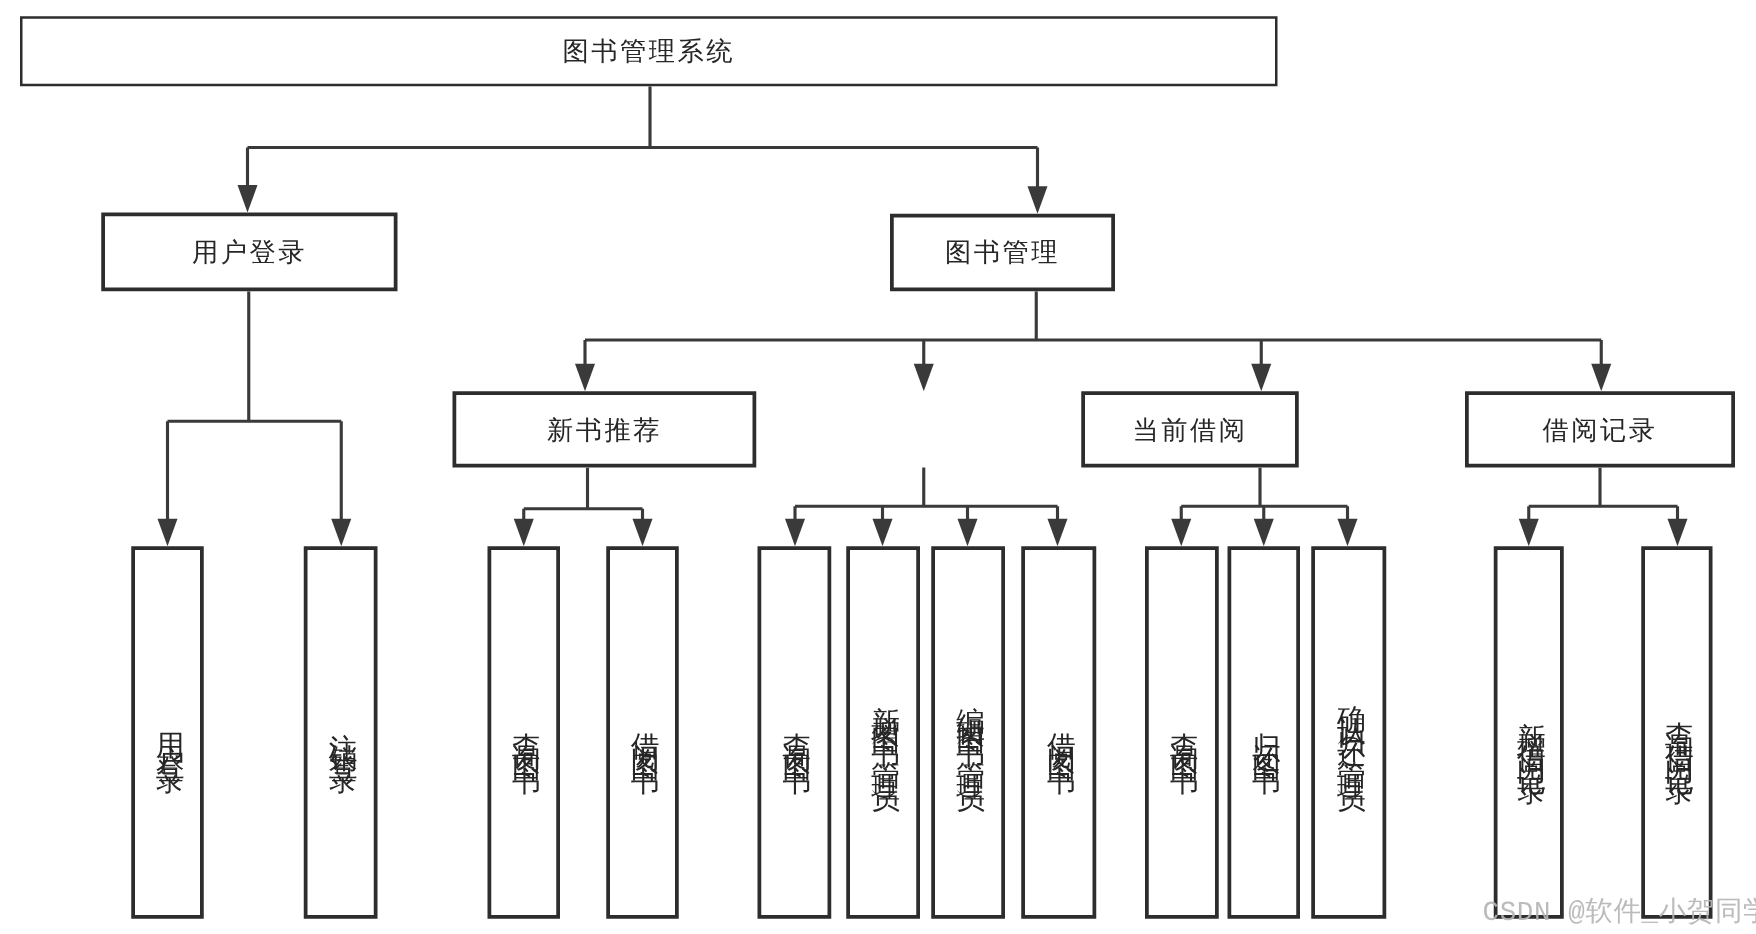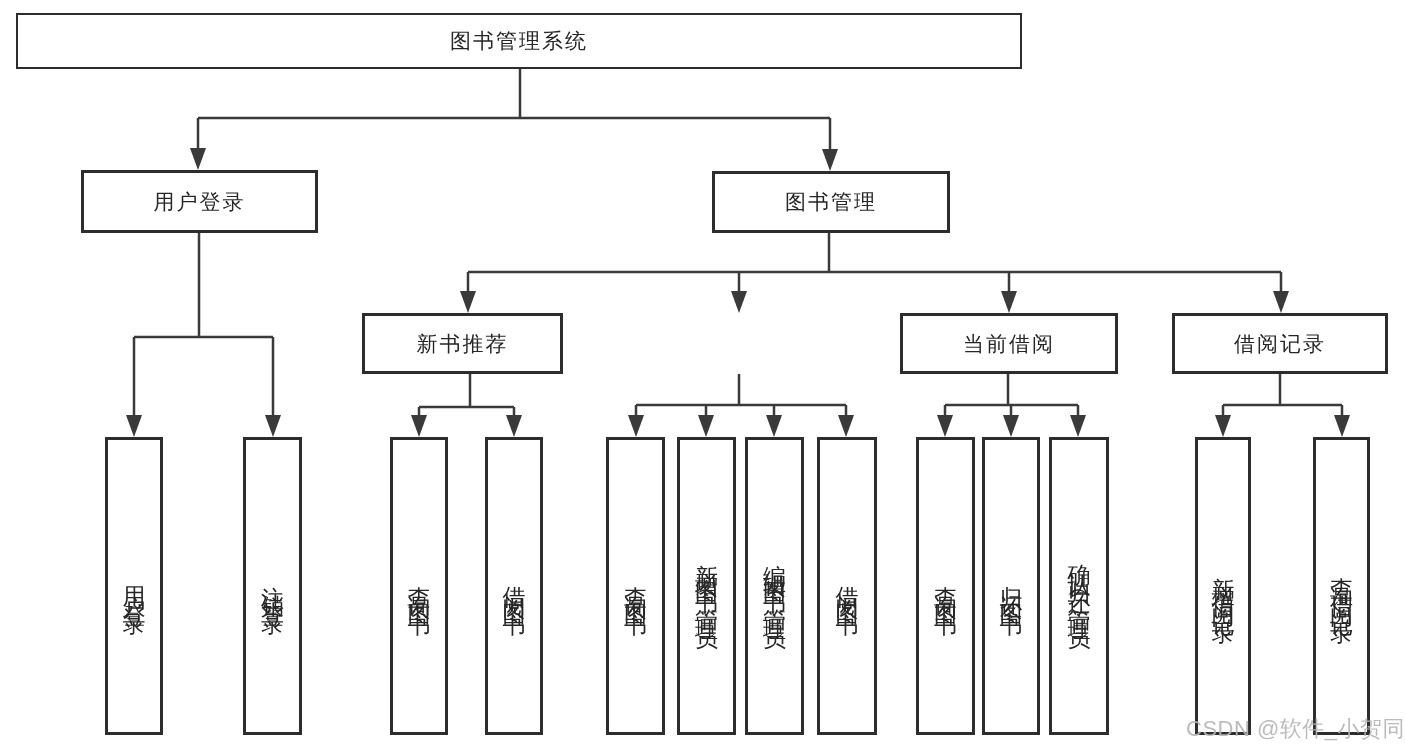--- a/index.html
+++ b/index.html
@@ -1,20 +1,20 @@
 <!DOCTYPE html>
 <html><head>
 <meta charset="utf-8">
 <style>
   html,body{margin:0;padding:0;background:#ffffff;}
   .canvas{
     position:relative;
     width:1405px;height:747px;
     background:#ffffff;
-    font-family:Liberation Sans, sans-serif;
+    font-family:Liberation Mono, monospace;
     overflow:hidden;
   }
   svg.connectors{position:absolute;left:0;top:0;z-index:1;}
   .node{
     position:absolute;
     box-sizing:border-box;
     background:#ffffff;
     border:3px solid #2d2d2d;
     display:flex;align-items:center;justify-content:center;
     z-index:2;
@@ -100,28 +100,28 @@
     </g>
   </svg>
 
   <div class="node root" style="left:16px;top:13px;width:1006px;height:56px;">
     <span class="hlabel">图书管理系统</span>
   </div>
 
   <div class="node" style="left:81px;top:170px;width:237px;height:63px;">
     <span class="hlabel">用户登录</span>
   </div>
-  <div class="node" style="left:712px;top:171px;width:238px;height:62px;">
+  <div class="node" style="left:712px;top:171px;width:180px;height:62px;">
     <span class="hlabel">图书管理</span>
   </div>
 
-  <div class="node" style="left:362px;top:313px;width:201px;height:61px;">
+  <div class="node" style="left:362px;top:313px;width:243px;height:61px;">
     <span class="hlabel">新书推荐</span>
   </div>
-  <div class="node" style="left:900px;top:313px;width:218px;height:61px;">
+  <div class="node" style="left:865px;top:313px;width:174px;height:61px;">
     <span class="hlabel">当前借阅</span>
   </div>
   <div class="node" style="left:1172px;top:313px;width:216px;height:61px;">
     <span class="hlabel">借阅记录</span>
   </div>
 
   <div class="vnode" style="left:105px;top:437px;width:58px;height:298px;">
     <span class="vlabel">用户登录</span>
   </div>
   <div class="vnode" style="left:243px;top:437px;width:59px;height:298px;">

